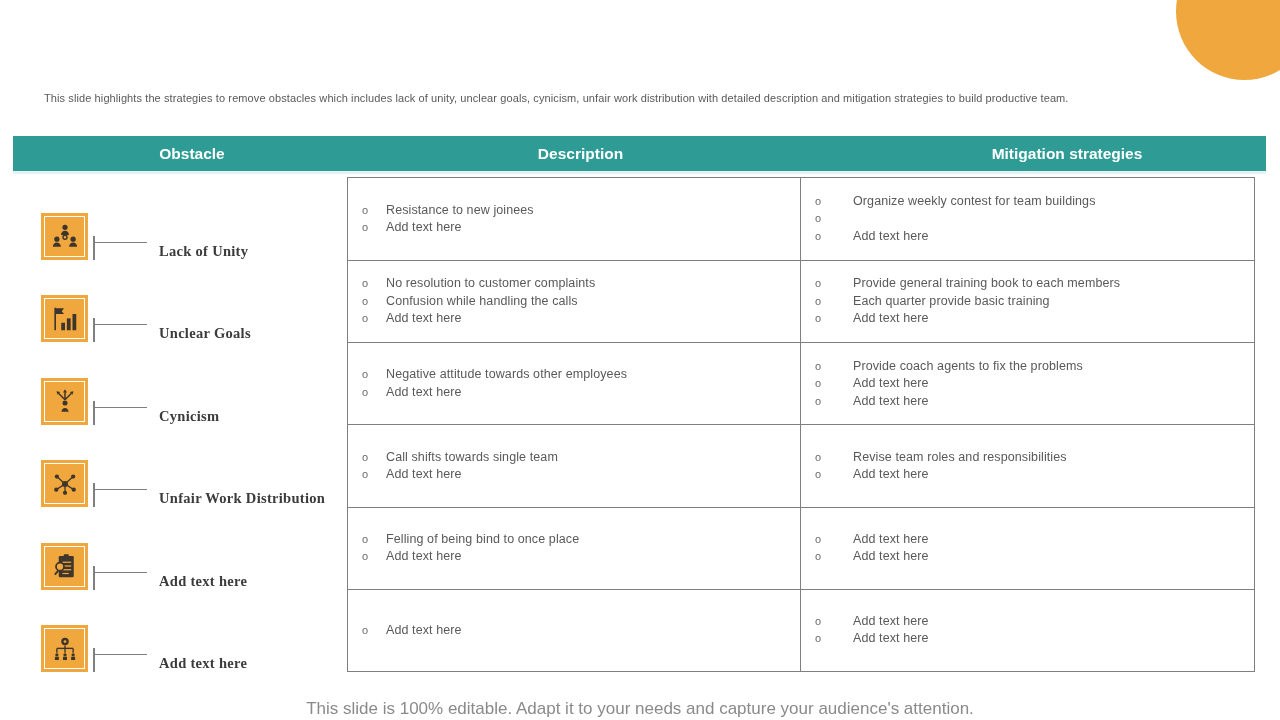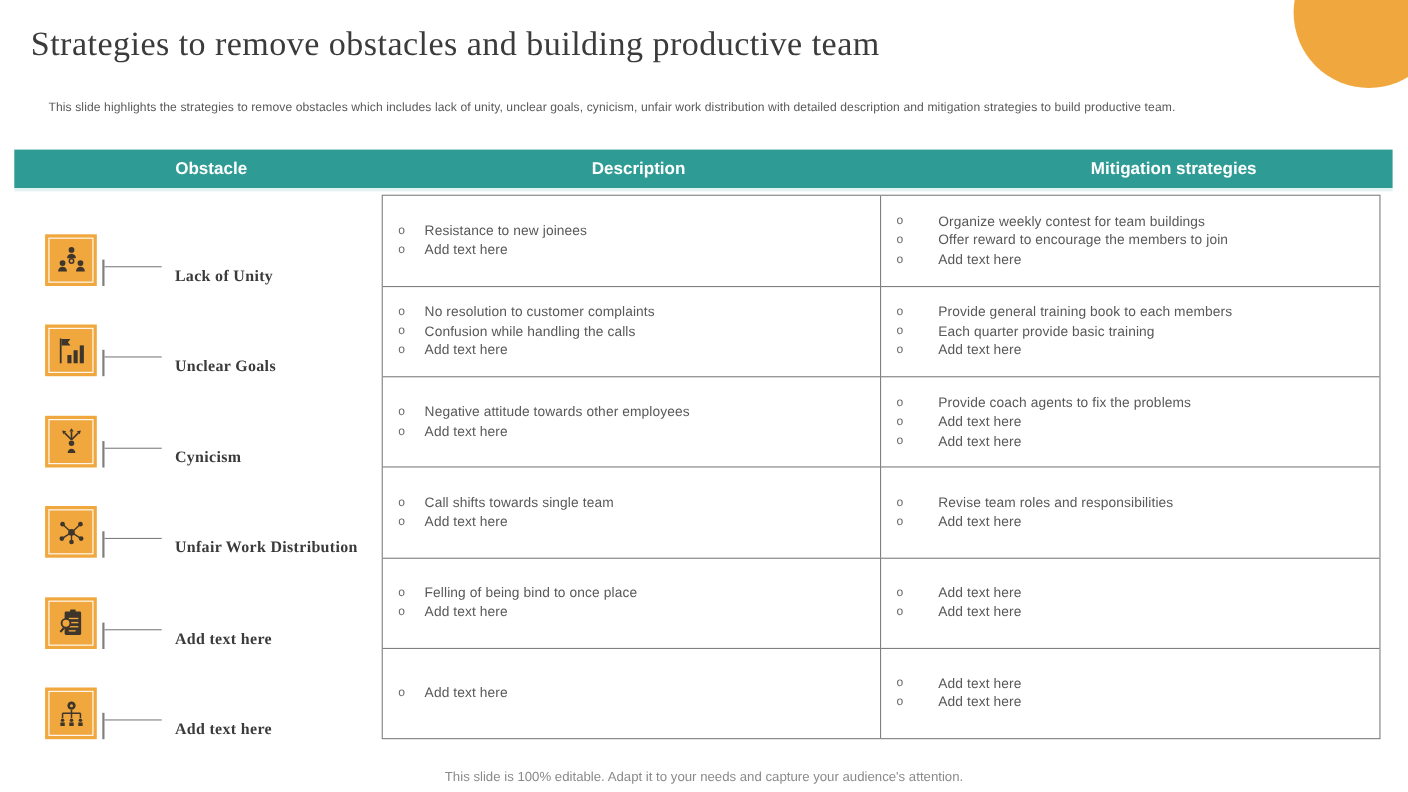--- a/index.html
+++ b/index.html
@@ -82,31 +82,30 @@
     content:'';position:absolute;left:0;right:0;top:6px;height:1px;background:#7f7f7f;
   }
   .obs-label{
     margin-left:12px;font-family:"Liberation Serif",serif;font-weight:bold;
     font-size:14.5px;color:#3b3b3b;letter-spacing:.3px;
   }
 
   
   .footer{
     position:absolute;left:0;right:0;top:699px;margin:0;text-align:center;
-    font-size:12px;color:#8a8a8a;
+    font-size:17px;color:#8a8a8a;
   }
 </style>
 </head>
 <body>
 
 <div class="slide">
 
   <div class="deco-circle"></div>
 
-  <h1 class="title">Strategies to remove obstacles and building productive team</h1>
   <p class="subtitle">This slide highlights the strategies to remove obstacles which includes lack of unity, unclear goals, cynicism, unfair work distribution with detailed description and mitigation strategies to build productive team.</p>
 
   <div class="thead">
     <div class="th th1">Obstacle</div>
     <div class="th th2">Description</div>
     <div class="th th3">Mitigation strategies</div>
   </div>
 
   <div class="obs-col">
 
@@ -241,21 +240,20 @@
       </ul>
     </div>
     <div class="cell r0 mit">
       <ul class="blist">
         <li>
             <span class="blt">o</span>
             <span class="btxt">Organize weekly contest for team buildings</span>
           </li>
         <li>
             <span class="blt">o</span>
-            <span class="btxt">Offer reward to encourage the members to join</span>
           </li>
         <li>
             <span class="blt">o</span>
             <span class="btxt">Add text here</span>
           </li>
       </ul>
     </div>
 
     <div class="cell desc">
       <ul class="blist">

